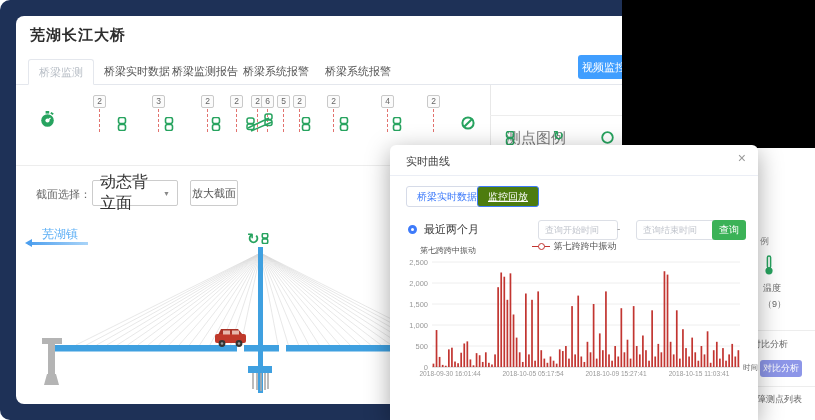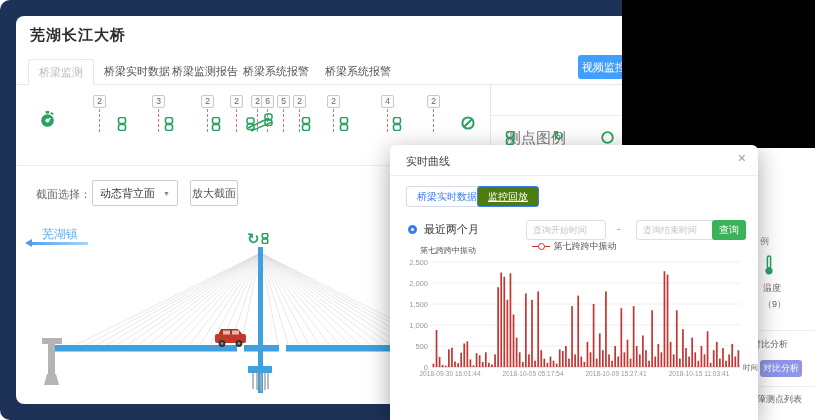--- a/index.html
+++ b/index.html
@@ -25,21 +25,21 @@
     font-size:8.5px;line-height:11px;text-align:center;border-radius:2px;}
   .sensor-dash{position:absolute;width:0;height:23px;border-left:1px dashed #e2726e;}
   .strip-icon{position:absolute;line-height:0;}
   
   #legend-panel-title{left:506px;top:109px;font-size:15px;color:#7a7a7a;margin-top:20px;}
   .panel-icon{position:absolute;line-height:0;color:#27a35f;font-weight:bold;}
   
   #section-label{left:36px;top:187px;font-size:11px;color:#666;}
   #section-select{left:92px;top:180px;width:86px;height:26px;border:1px solid #ccc;border-radius:2px;background:#fff;
     display:flex;align-items:center;padding:0 7px;cursor:pointer;}
-  #section-select .val{flex:1;font-size:11px;color:#333;font-family:Liberation Serif, serif;}
+  #section-select .val{flex:1;font-size:16px;color:#333;font-family:Liberation Serif, serif;}
   #section-select .caret{font-size:7px;color:#888;}
   #zoom-section-btn{left:190px;top:180px;width:48px;height:26px;border:1px solid #ccc;border-radius:2px;background:#fff;
     font-size:11px;color:#555;display:flex;align-items:center;justify-content:center;cursor:pointer;}
   
   #direction-label{left:42px;top:226px;font-size:12px;color:#5fb0f5;}
   #direction-arrow{left:28px;top:242px;width:60px;height:3px;background:linear-gradient(90deg,#4d9fee,#a9d4f8);}
   #direction-arrow:before{content:"";position:absolute;left:-7px;top:-3px;border:4.5px solid transparent;border-right:7px solid #4d9fee;}
   
   .frag{color:#888;font-size:9px;}
   #temp-item{left:763px;top:255px;width:30px;text-align:left;}
@@ -56,21 +56,21 @@
   #modal-close{position:absolute;right:12px;top:6px;font-size:14px;color:#999;cursor:pointer;line-height:1;}
   .m-btn{position:absolute;top:41px;height:21px;padding:0 10px;font-size:10px;line-height:19px;border-radius:3px;cursor:pointer;}
   #btn-realtime{left:16px;border:1px solid #d6dbe8;color:#3e7bfa;background:#fff;}
   #btn-playback{left:87px;border:1px solid #3e7bfa;color:#fff;background:#4d7c0f;text-decoration:underline;}
   #radio-recent{position:absolute;left:18px;top:80px;width:9px;height:9px;border-radius:50%;
     border:3px solid #3e7bfa;background:#fff;cursor:pointer;}
   #radio-label{position:absolute;left:34px;top:77px;font-size:11px;color:#333;}
   .m-input{position:absolute;top:75px;width:80px;height:20px;border:1px solid #dcdfe6;border-radius:3px;
     font-size:9px;color:#555;padding:0 6px;outline:none;}
   .m-input::placeholder{color:#c0c4cc;}
-  #input-start{left:136px;} #input-end{left:246px;}
+  #input-start{left:148px;} #input-end{left:246px;}
   #input-sep{position:absolute;left:227px;top:78px;font-size:10px;color:#999;}
   #query-btn{position:absolute;left:322px;top:75px;width:34px;height:20px;background:#3bb257;border-radius:3px;
     color:#fff;font-size:10px;display:flex;align-items:center;justify-content:center;cursor:pointer;}
   #chart-legend{position:absolute;left:0;top:95px;width:368px;display:flex;align-items:center;justify-content:center;gap:4px;}
   #chart-legend .marker{width:18px;height:0;border-top:1.5px solid #c23531;position:relative;}
   #chart-legend .marker:before{content:"";position:absolute;left:6px;top:-4px;width:5px;height:5px;border:1.5px solid #c23531;
     border-radius:50%;background:#fff;}
   #chart-legend .ltext{font-size:9px;color:#555;}
   #vib-chart{position:absolute;left:0;top:98px;}
 </style>

